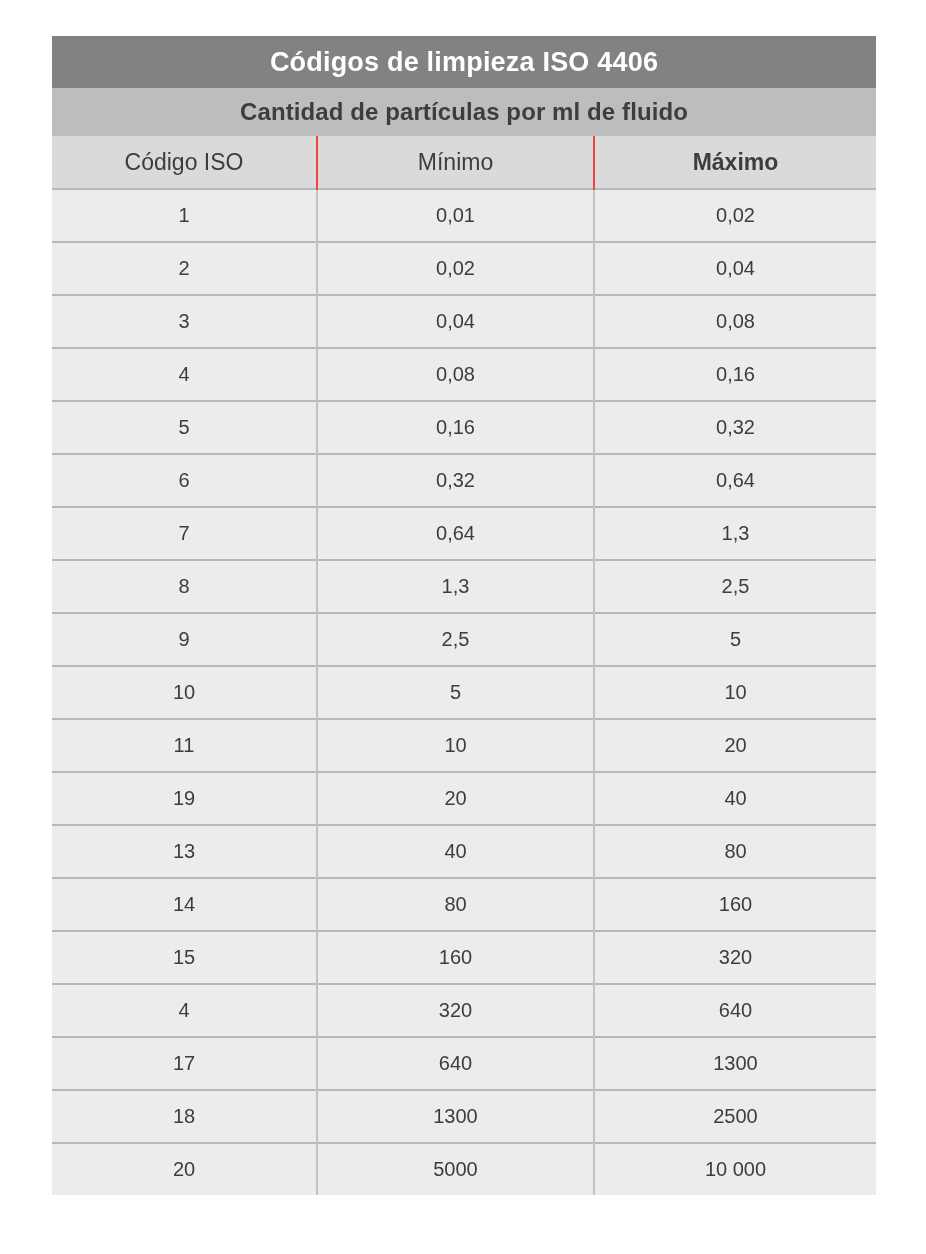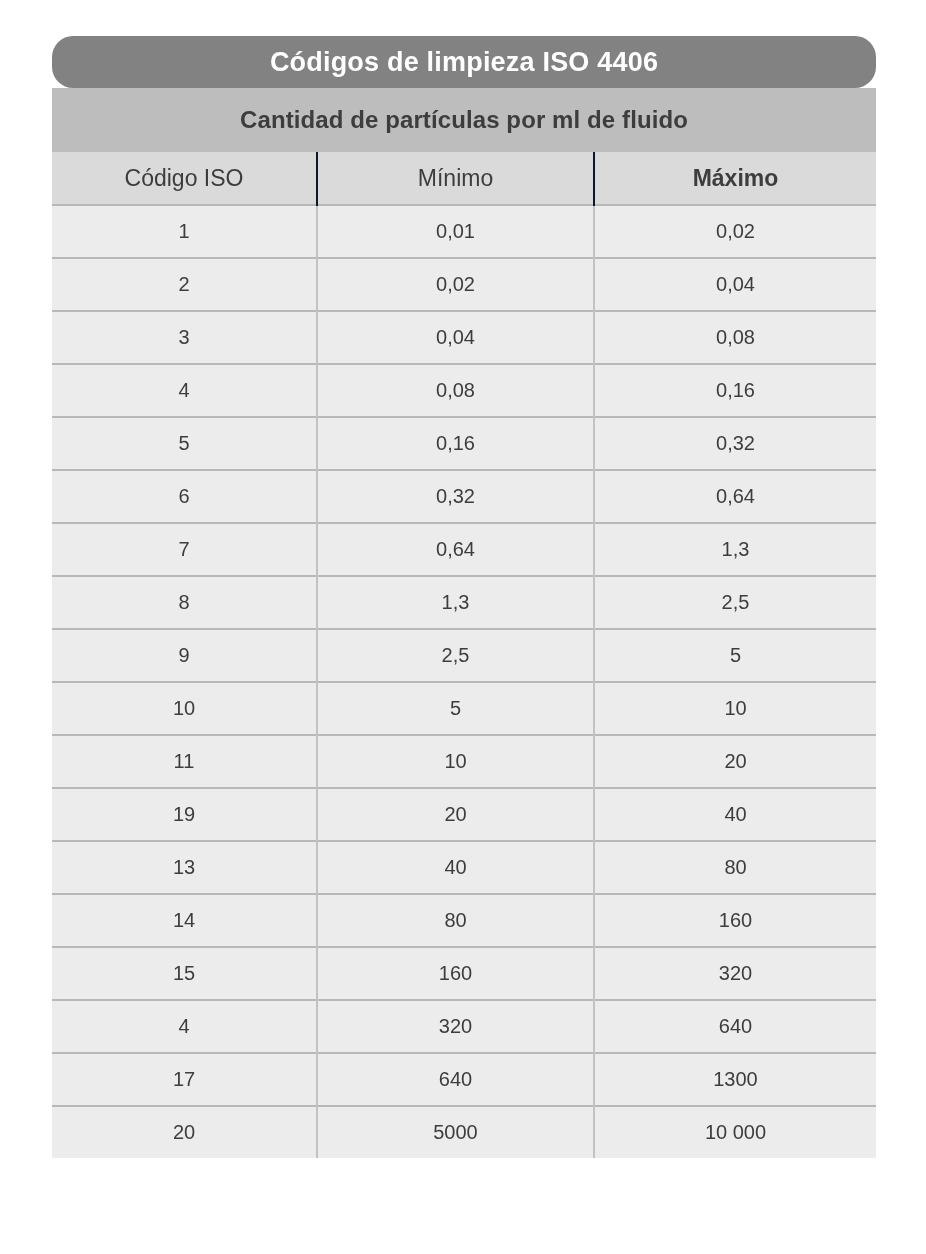--- a/index.html
+++ b/index.html
@@ -34,43 +34,42 @@
   
   .title-band td {
     background: #828282;
     color: #ffffff;
     font-size: 27px;
     font-weight: bold;
     text-align: center;
     height: 52px;
     padding: 0;
     letter-spacing: 0.2px;
-    border-radius: 21px;
   }
   .subtitle-band td {
     background: #bdbdbd;
     color: #3d3d3d;
     font-size: 24px;
     font-weight: bold;
     text-align: center;
     height: 48px;
-    padding: 8px;
+    padding: 0;
     letter-spacing: 0.1px;
   }
 
   
   .col-head th {
     background: #dadada;
     color: #3d3d3d;
     font-size: 23px;
     font-weight: normal;
     text-align: center;
     height: 52px;
     padding: 0;
-    border-right: 2px solid #0f172a;
+    border-right: 2px solid #ef4444;
   }
   .col-head th:last-child { border-right: none; font-weight: bold; }
 
   
   .iso-table tbody td {
     background: #ececec;
     color: #3d3d3d;
     font-size: 20px;
     font-weight: normal;
     text-align: center;
@@ -191,20 +190,25 @@
         <td>4</td>
         <td>320</td>
         <td>640</td>
       </tr>
       <tr>
         <td>17</td>
         <td>640</td>
         <td>1300</td>
       </tr>
       <tr>
+        <td>18</td>
+        <td>1300</td>
+        <td>2500</td>
+      </tr>
+      <tr>
         <td>20</td>
         <td>5000</td>
         <td>10 000</td>
       </tr>
 
     </tbody>
   </table>
 </div>
 
 </body></html>

